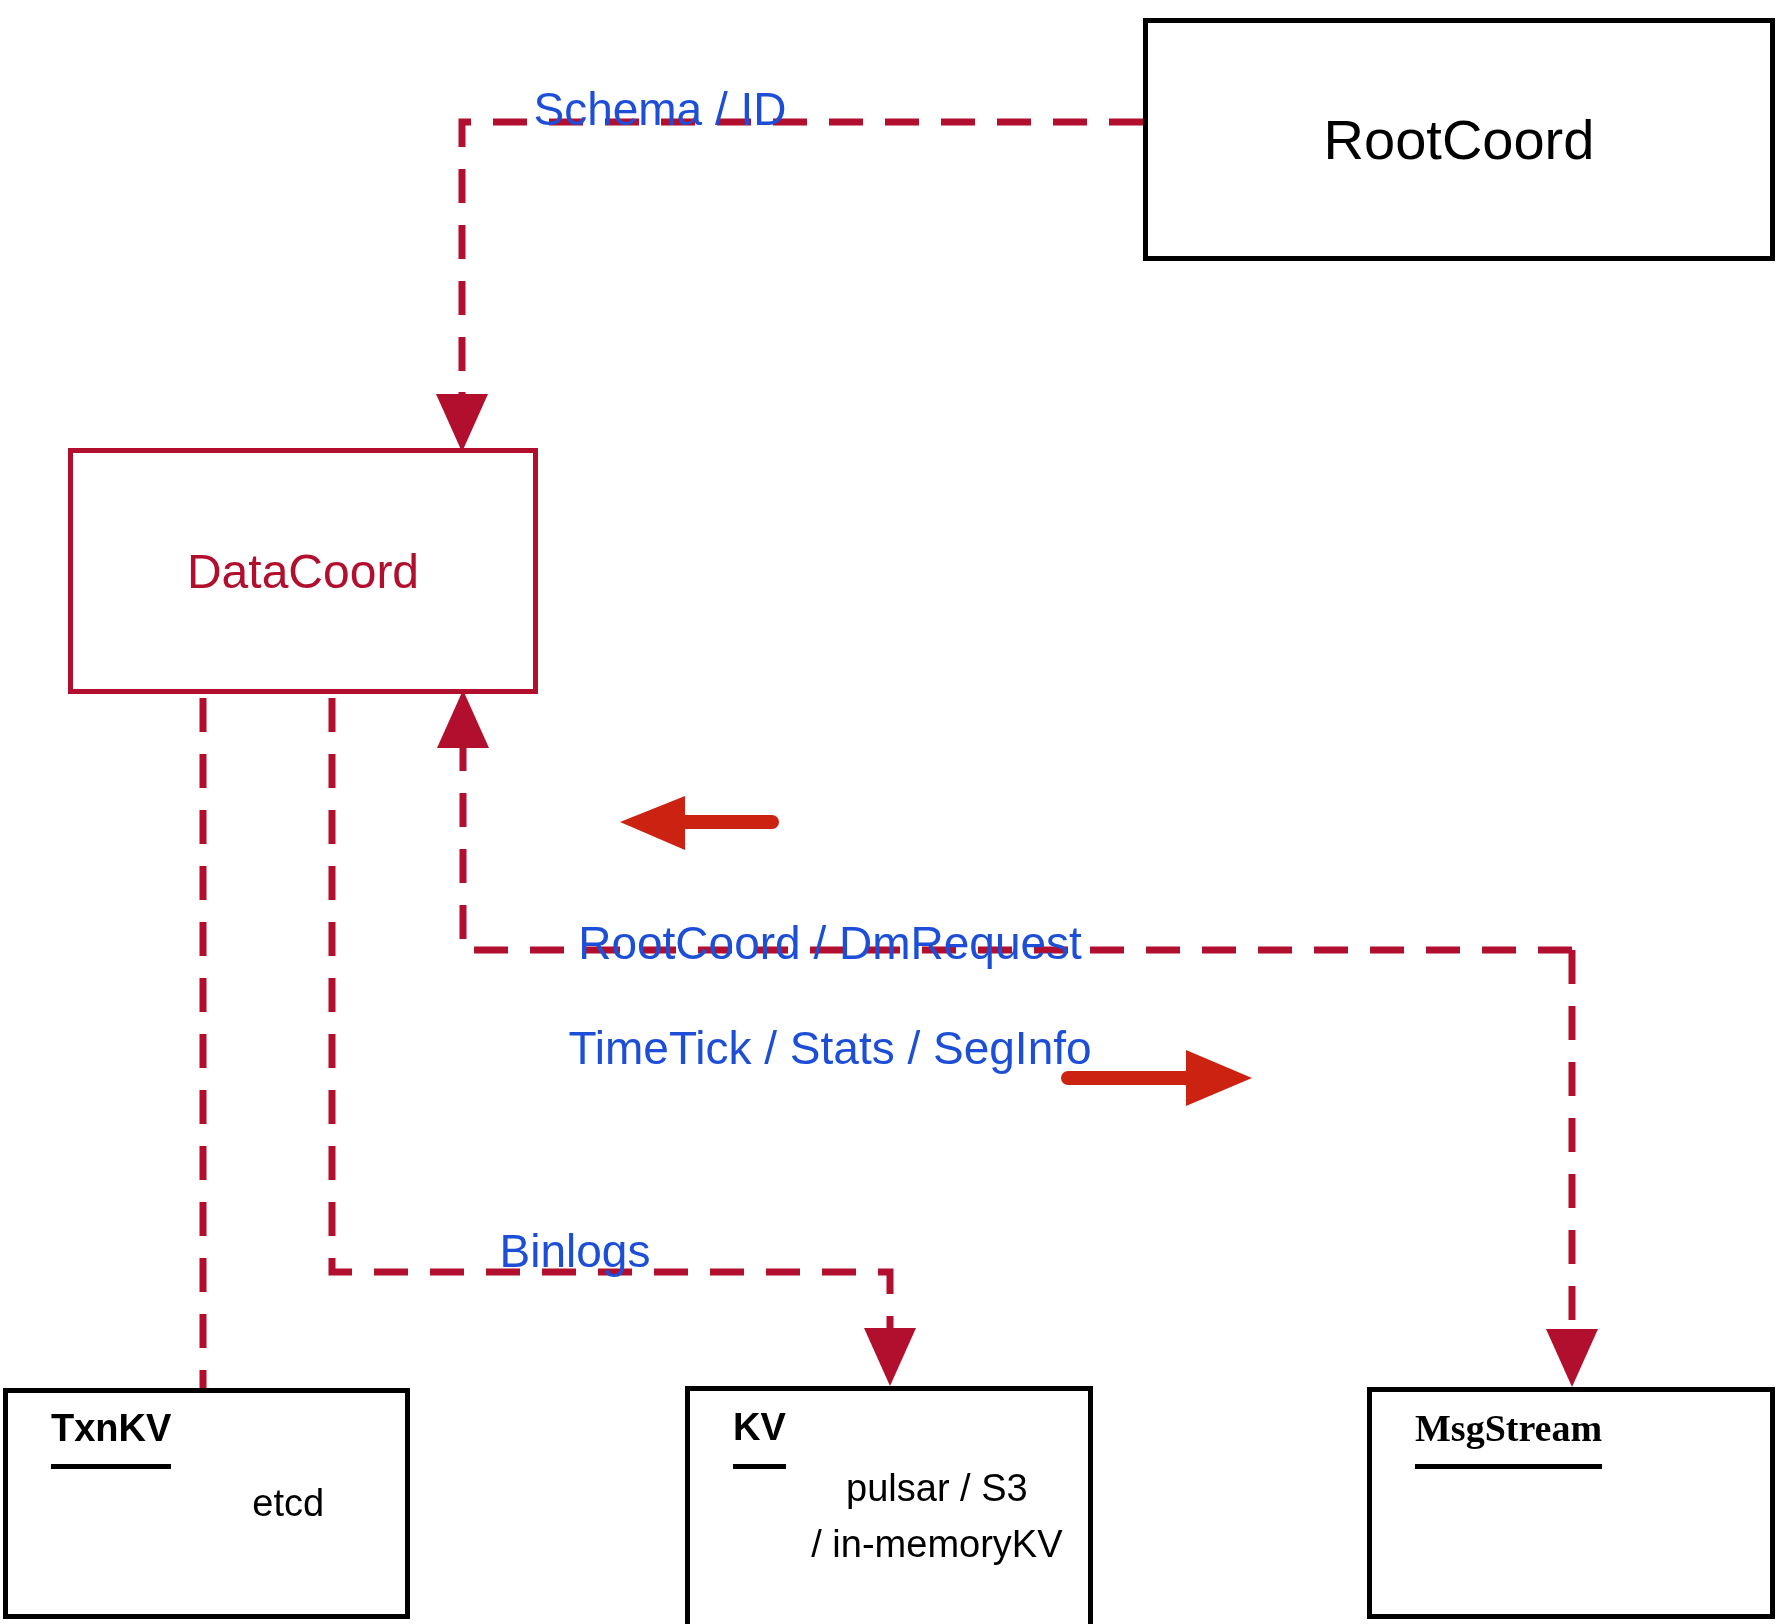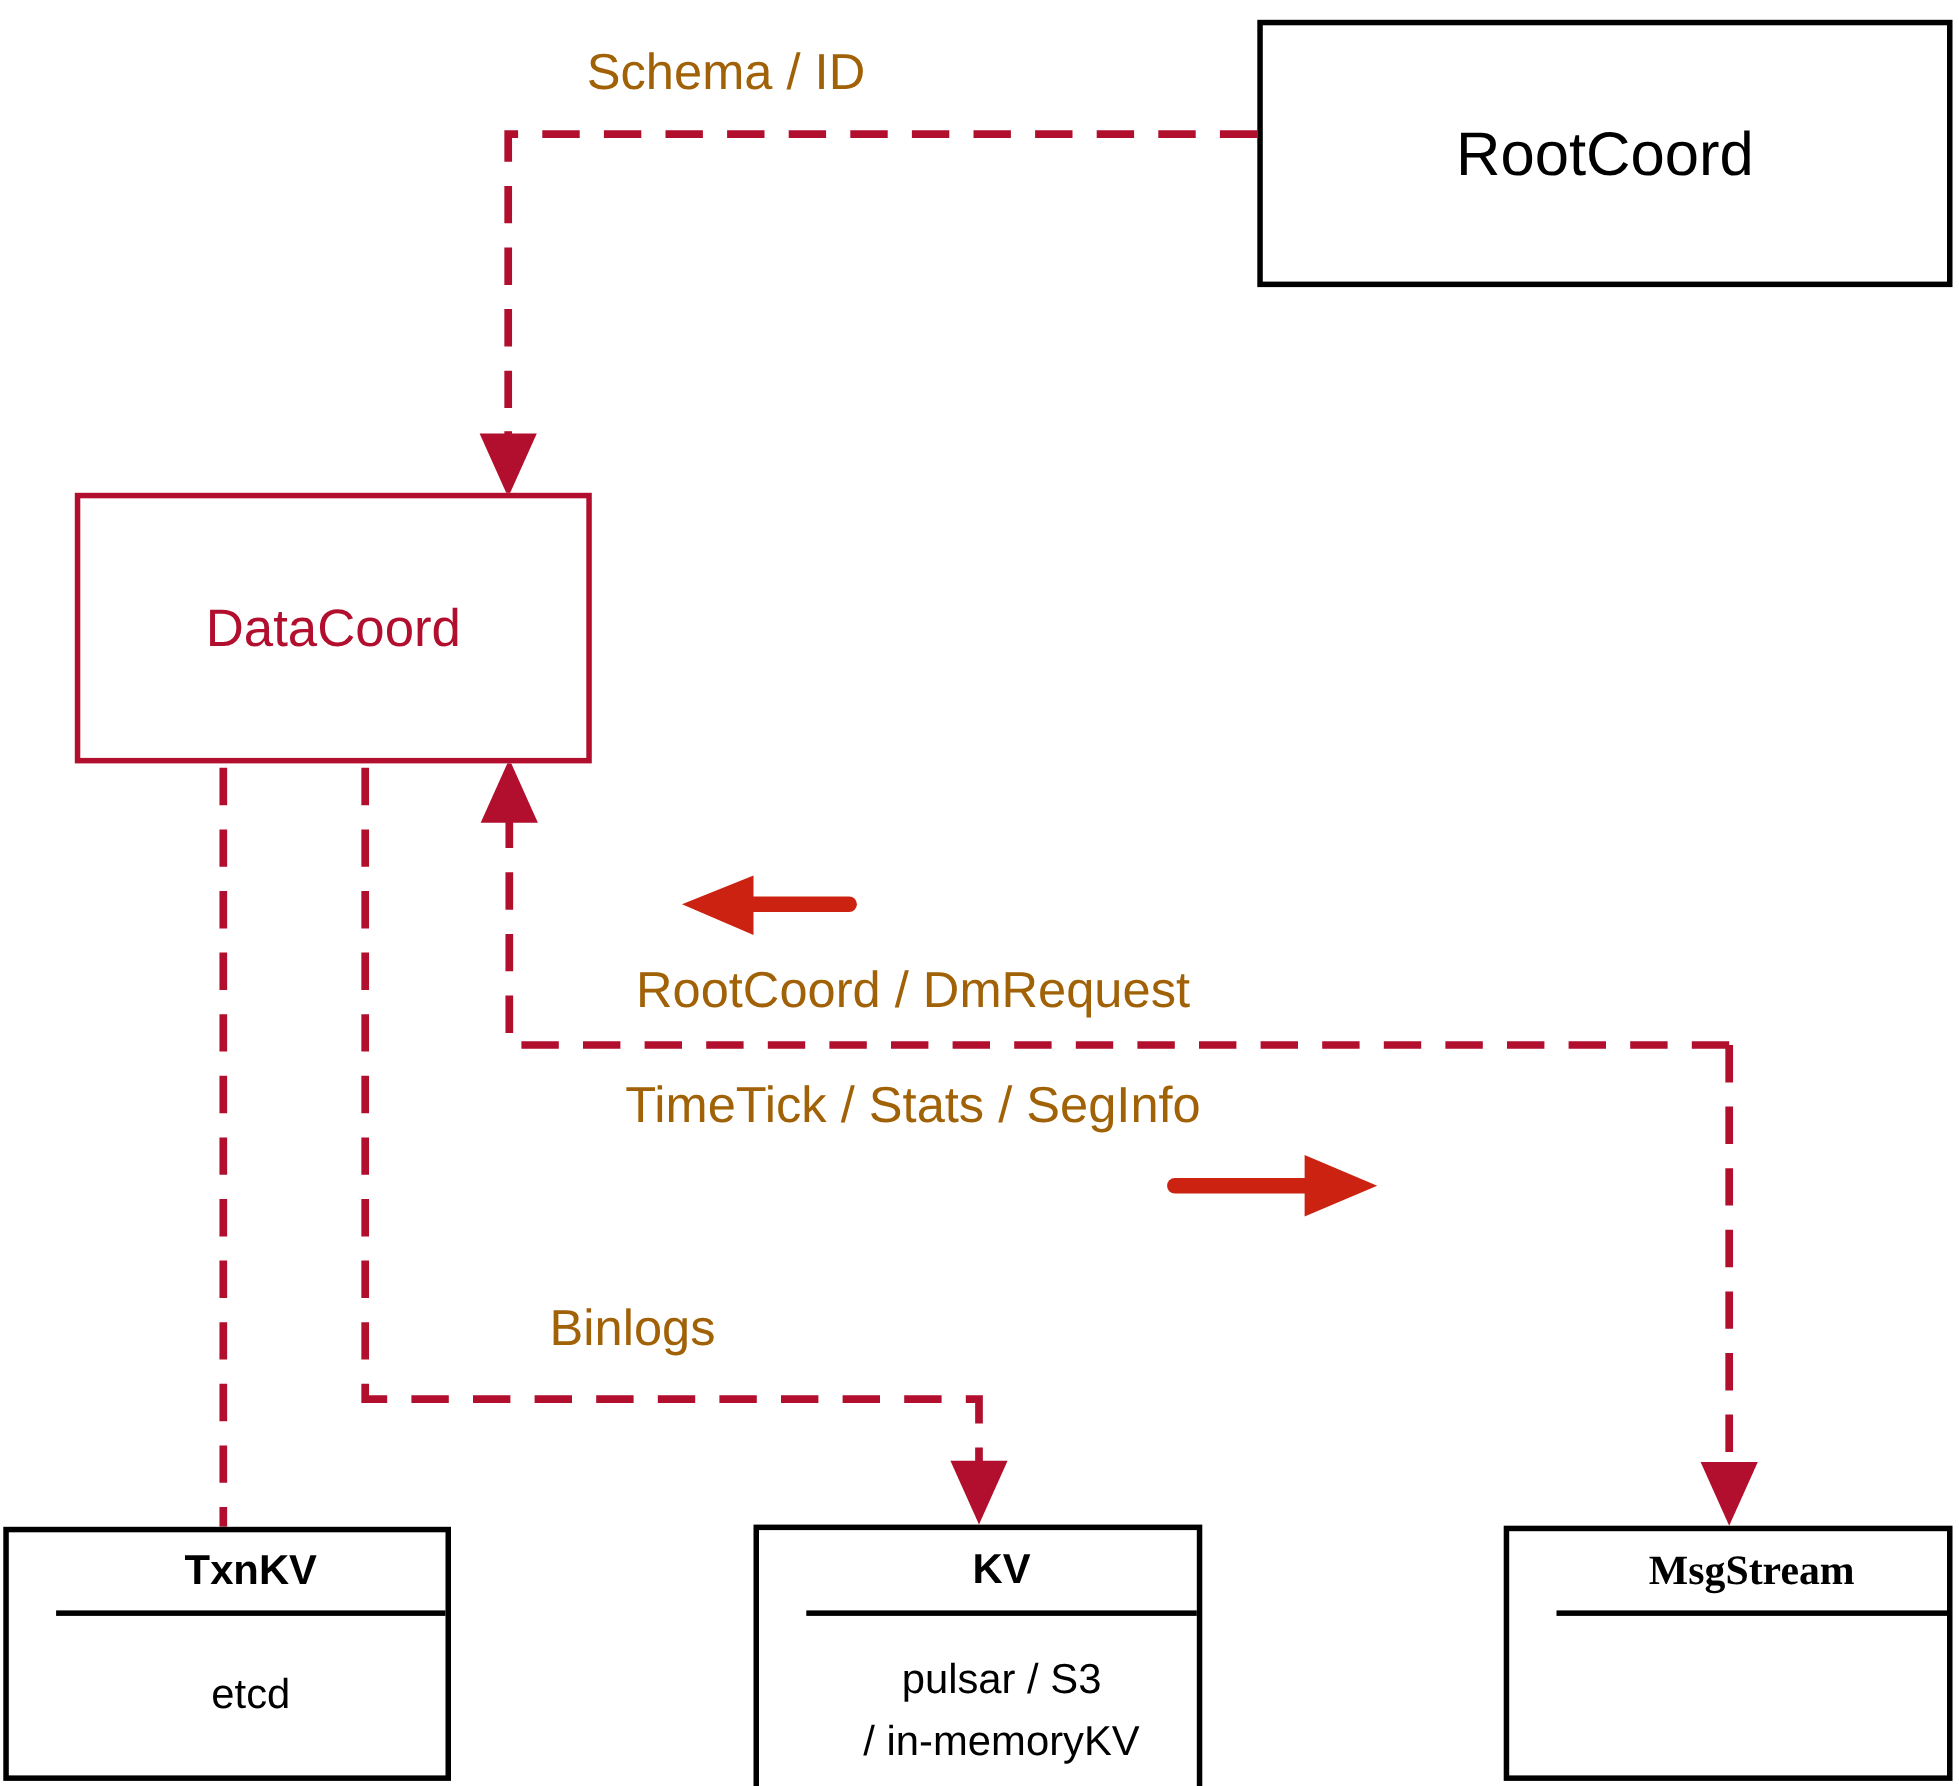--- a/index.html
+++ b/index.html
@@ -55,21 +55,21 @@
 
   
   #node-datacoord { left: 68px; top: 448px; width: 470px; height: 246px; }
   #node-datacoord .node-title {
     height: 100%;
     font-size: 48px;
     color: #B20F2E;
   }
 
   
-  .store { display: flex; flex-direction: column; padding-left: 43px; }
+  .store { display: flex; flex-direction: row; padding-left: 43px; }
   .store .hdr {
     display: flex;
     align-items: center;
     justify-content: center;
     font-size: 38px;
     font-weight: bold;
     color: #000000;
     border-bottom: 5px solid #000000;
     box-sizing: border-box;
     white-space: nowrap;
@@ -89,24 +89,25 @@
   #node-txnkv  .hdr { height: 76px; }
   #node-kv     { left: 685px;  top: 1386px; width: 408px; height: 261px; }
   #node-kv     .hdr { height: 78px; }
   #node-msgstream { left: 1367px; top: 1387px; width: 408px; height: 232px; font-family: Liberation Serif, serif; }
   #node-msgstream .hdr { height: 77px; }
 
   
   .edge-label {
     position: absolute;
     font-size: 46px;
-    color: #a16207;
+    color: #1d4ed8;
     white-space: nowrap;
     text-align: left;
     transform: translateX(-50%);
+    margin-top: 44px;
   }
   #label-schema     { left: 660px;  top: 38px;   }
   #label-ddrequest  { left: 830px;  top: 872px;  }
   #label-timetick   { left: 830px;  top: 977px;  }
   #label-binlogs    { left: 575px;  top: 1180px; }
 </style>
 </head>
 <body>
 
 <div id="canvas">

